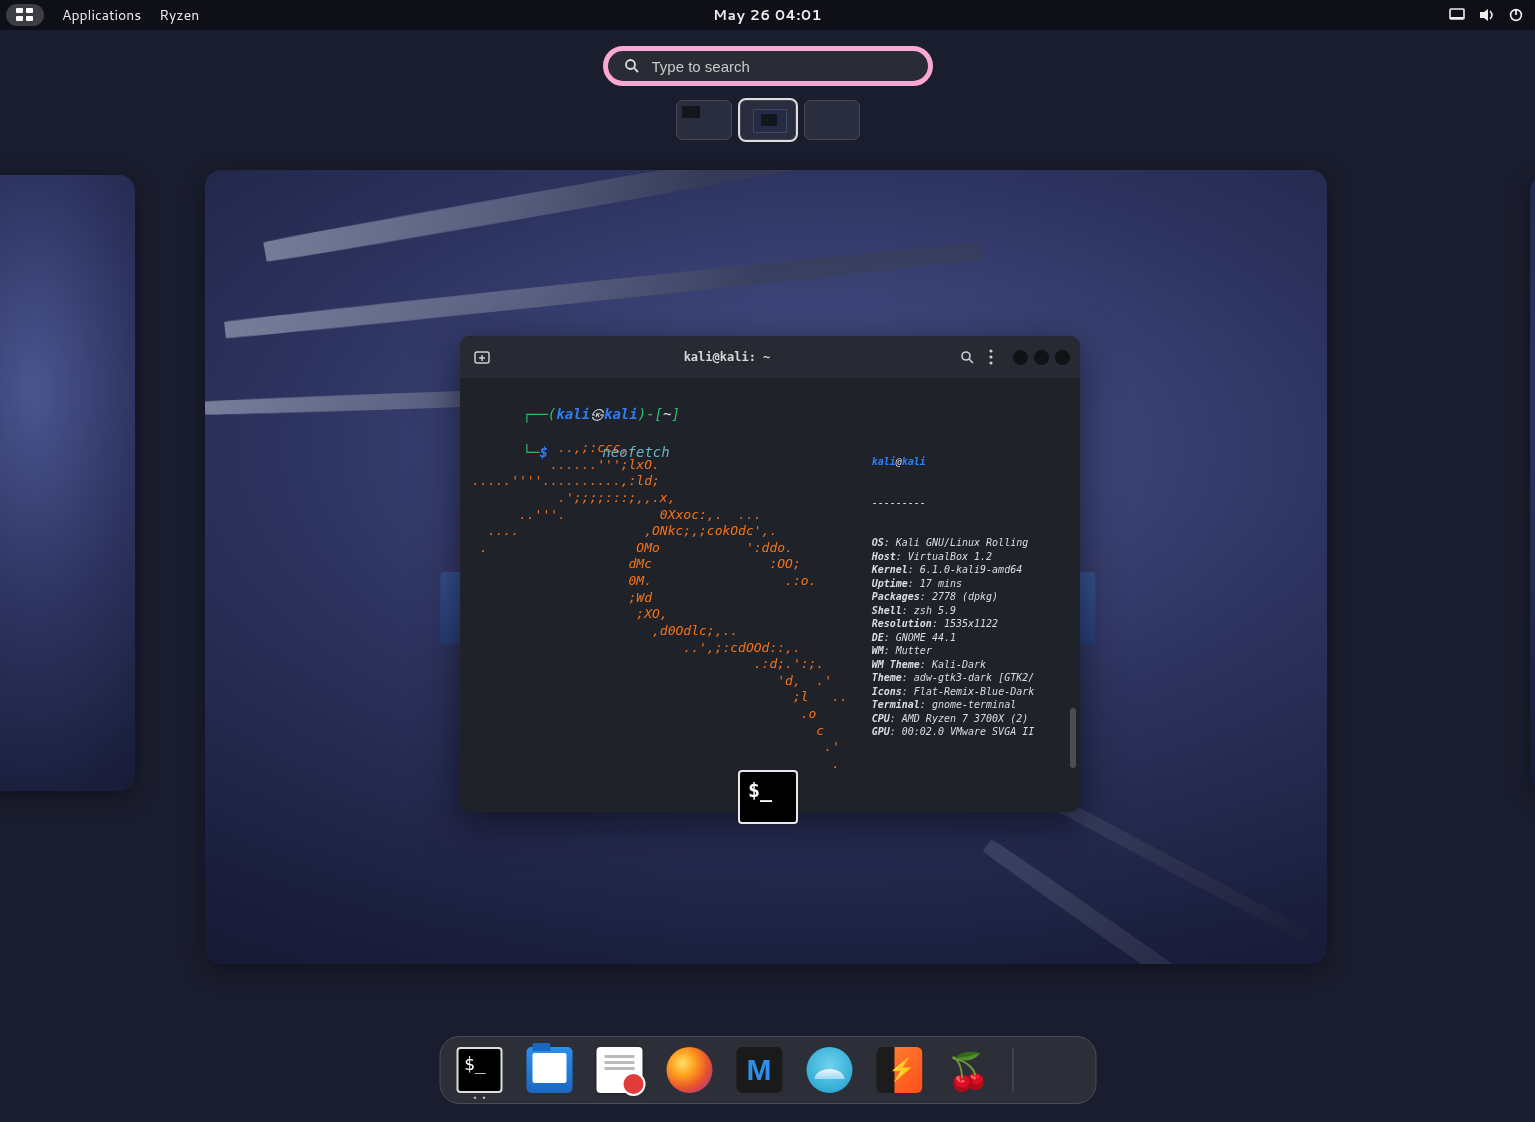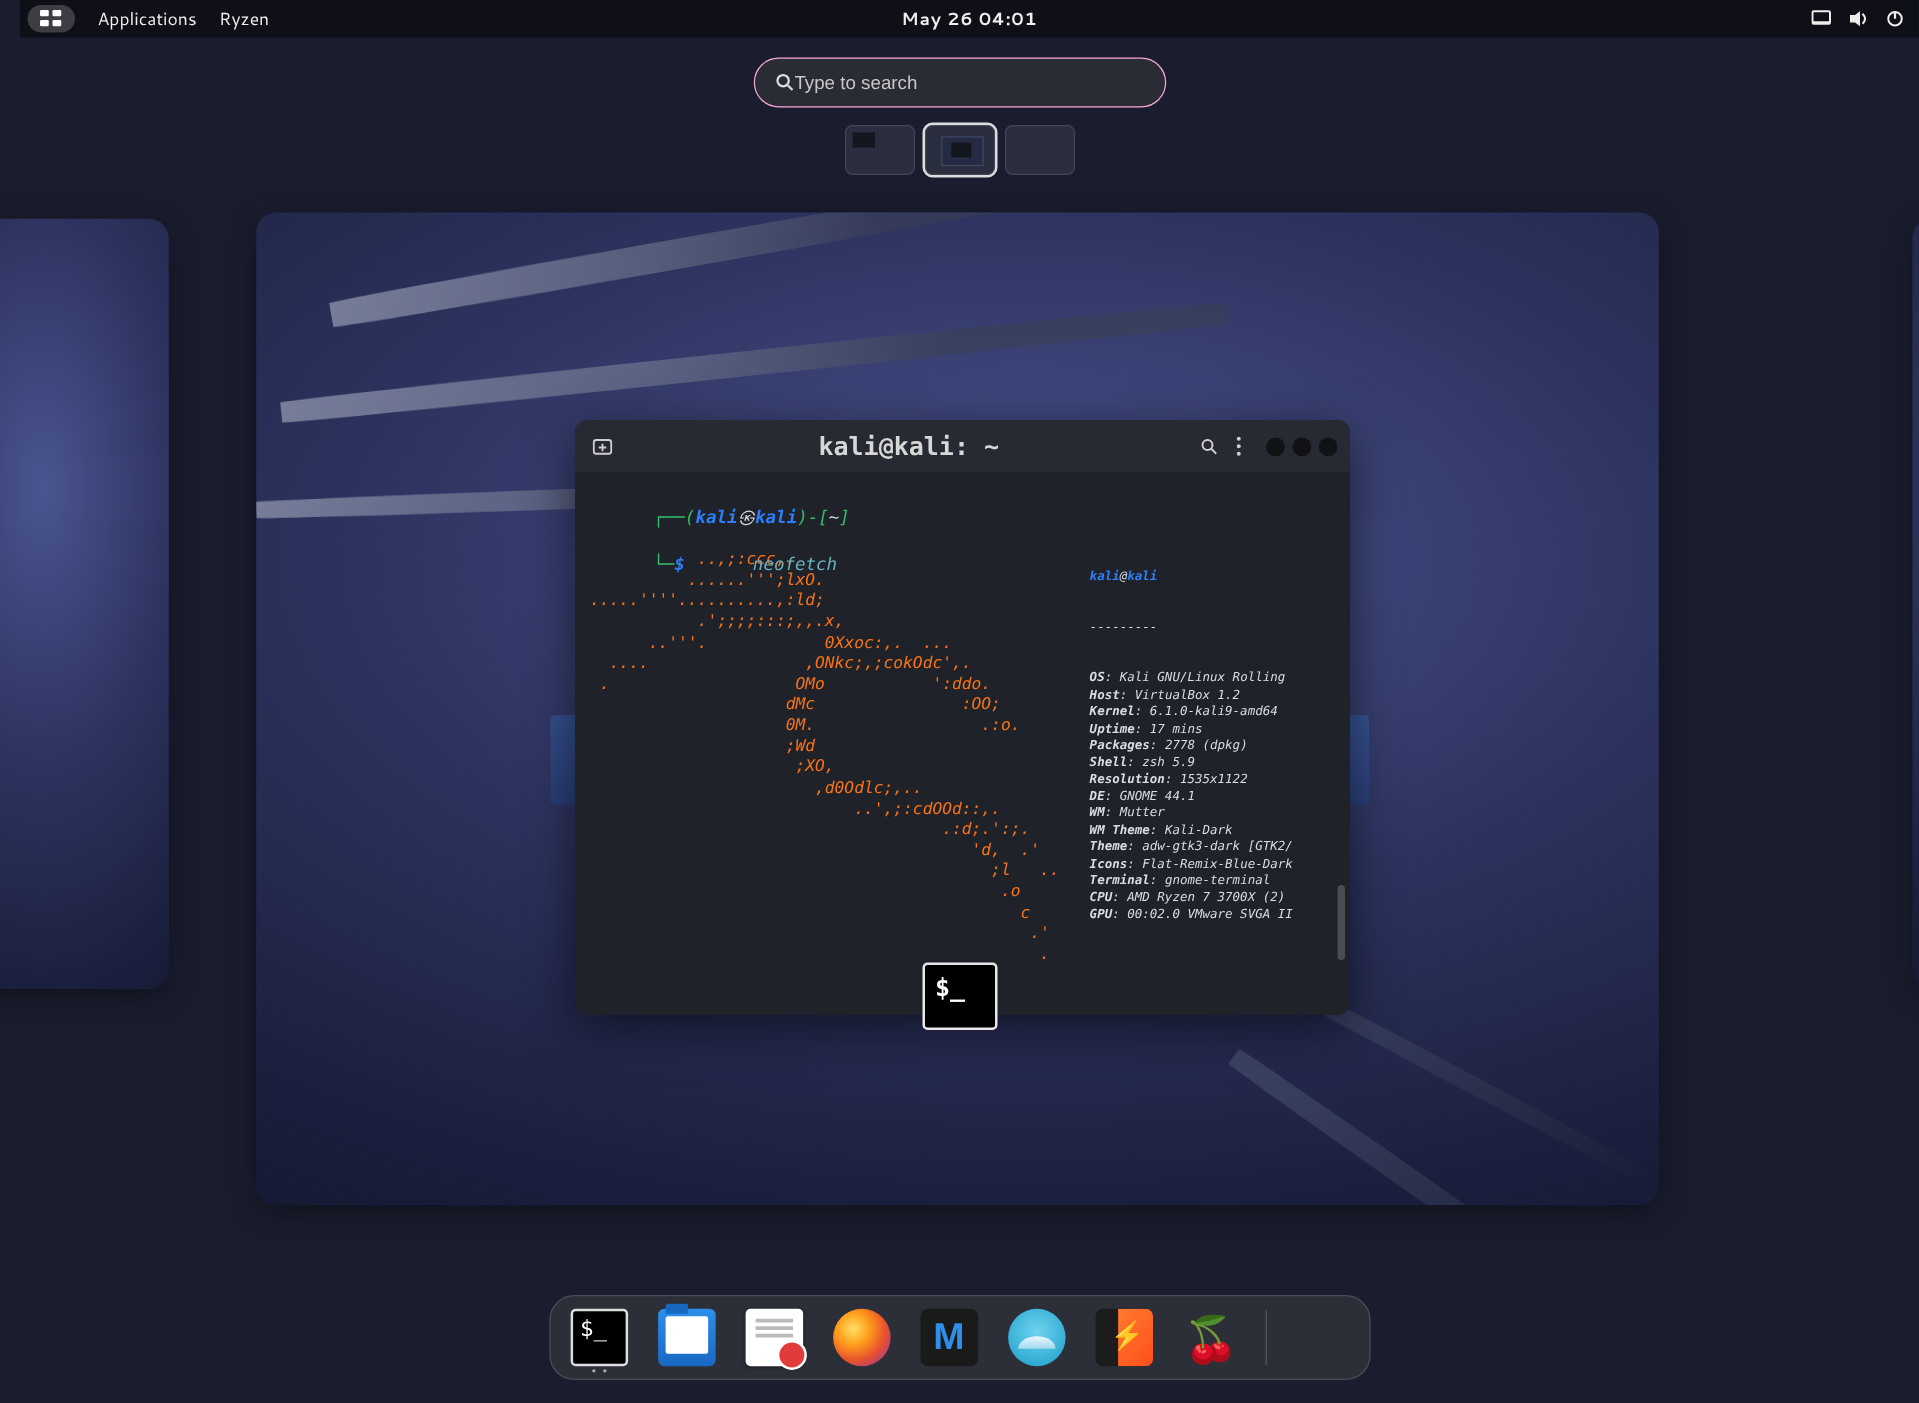--- a/index.html
+++ b/index.html
@@ -1,38 +1,38 @@
 <!DOCTYPE html>
 <html><head>
 <meta charset="utf-8">
 <style>
   * { margin: 0; padding: 0; box-sizing: border-box; }
   html, body { width: 1535px; height: 1122px; overflow: hidden; font-family: "Cantarell", "Noto Sans", sans-serif; }
   body { background: #1a1d2e; color: #e6e6e6; position: relative; }
 
   
-  .topbar { position: absolute; top: 0; left: 16px; right: 0; height: 30px;
+  .topbar { position: absolute; top: 0; left: 0; right: 0; height: 30px;
             background: #0e0f17; display: flex; align-items: center;
             font-size: 14px; color: #eee; z-index: 100; }
   .topbar-left { display: flex; align-items: center; gap: 18px; padding-left: 6px; }
   .activities-pill { background: #3d3e44; border-radius: 14px; padding: 4px 10px;
                      display: flex; align-items: center; cursor: pointer; }
   .activities-pill svg { fill: #fff; }
   .topbar-item { cursor: pointer; }
   .topbar-center { position: absolute; left: 50%; transform: translateX(-50%);
                    font-weight: 600; letter-spacing: .5px; }
   .topbar-right { margin-left: auto; display: flex; gap: 14px; align-items: center;
                   padding-right: 12px; }
   .topbar-right svg { fill: #eee; }
 
   
   .search-wrap { position: absolute; top: 46px; left: 50%; transform: translateX(-50%);
                  width: 330px; height: 40px; background: #2a2c35;
-                 border: 1px solid #f9a8d4; border-radius: 22px;
-                 display: flex; align-items: center; padding: 0 16px; }
+                 border: 5px solid #f9a8d4; border-radius: 22px;
+                 display: flex; align-items: center; padding: 0 16px; gap: 12px; }
   .search-wrap svg { fill: #ddd; }
   .search-input { flex: 1; background: transparent; border: none; outline: none;
                   color: #eee; font-size: 15px; }
   .search-input::placeholder { color: #c8c8c8; }
 
   
   .ws-thumbs { position: absolute; top: 100px; left: 50%; transform: translateX(-50%);
                display: flex; gap: 8px; }
   .ws-thumb { width: 56px; height: 40px; background: #2a2d3d;
               border: 1px solid #444656; border-radius: 6px; position: relative;
@@ -73,21 +73,21 @@
          background:linear-gradient(180deg,#3a7cd8,#1f4fa0);opacity:.35;border-radius:4px;}
   .brand-emblem2{position:absolute;right:-64px;top:20px;width:72px;height:72px;
          background:linear-gradient(180deg,#3a7cd8,#1f4fa0);opacity:.35;border-radius:4px;}
 
   
   .termwin { position:absolute; left:460px; top:336px; width:620px; height:476px;
              background:#1f2229; border-radius:10px; box-shadow:0 10px 40px rgba(0,0,0,.55);
              display:flex; flex-direction:column; overflow:hidden;
              font-family:"DejaVu Sans Mono","Menlo",monospace;}
   .term-hdr{height:42px;background:#272a32;display:flex;align-items:center;
-            padding:0 10px;color:#d7d7d7;font-size:20px;}
+            padding:0 10px;color:#d7d7d7;font-size:12px;}
   .hdr-left{width:24px;display:flex;justify-content:center;}
   .hdr-title{flex:1;text-align:center;font-weight:600;}
   .hdr-right{display:flex;align-items:center;gap:14px;}
   .winbtns{display:flex;gap:6px;margin-left:6px;}
   .winbtn{width:15px;height:15px;border-radius:50%;background:#111215;}
   .term-body{flex:1;padding:10px 12px 8px;font-size:14px;line-height:1.35;
              color:#d8dde3;display:flex;gap:24px;position:relative;white-space:pre;font-style:italic;}
   .prompt-row{position:absolute;top:8px;left:12px;}
   .p-brk{color:#2fbf6d;}
   .p-user{color:#2d7ff9;font-weight:bold;}

